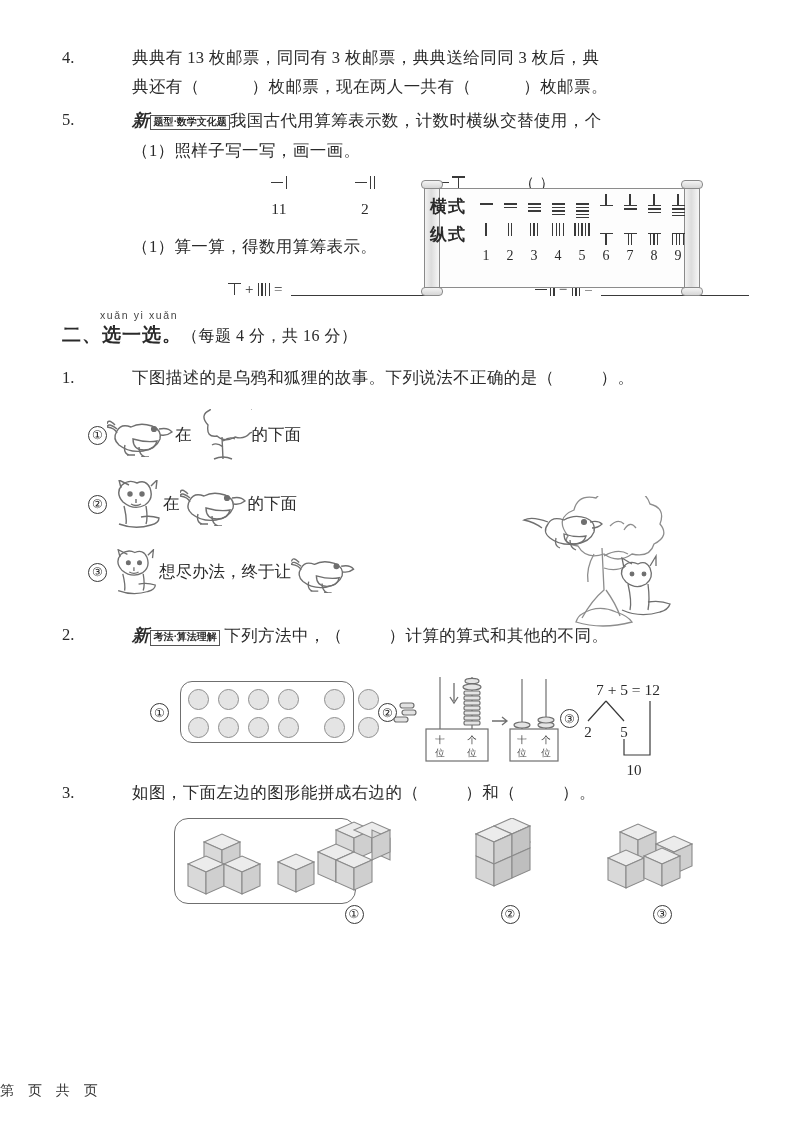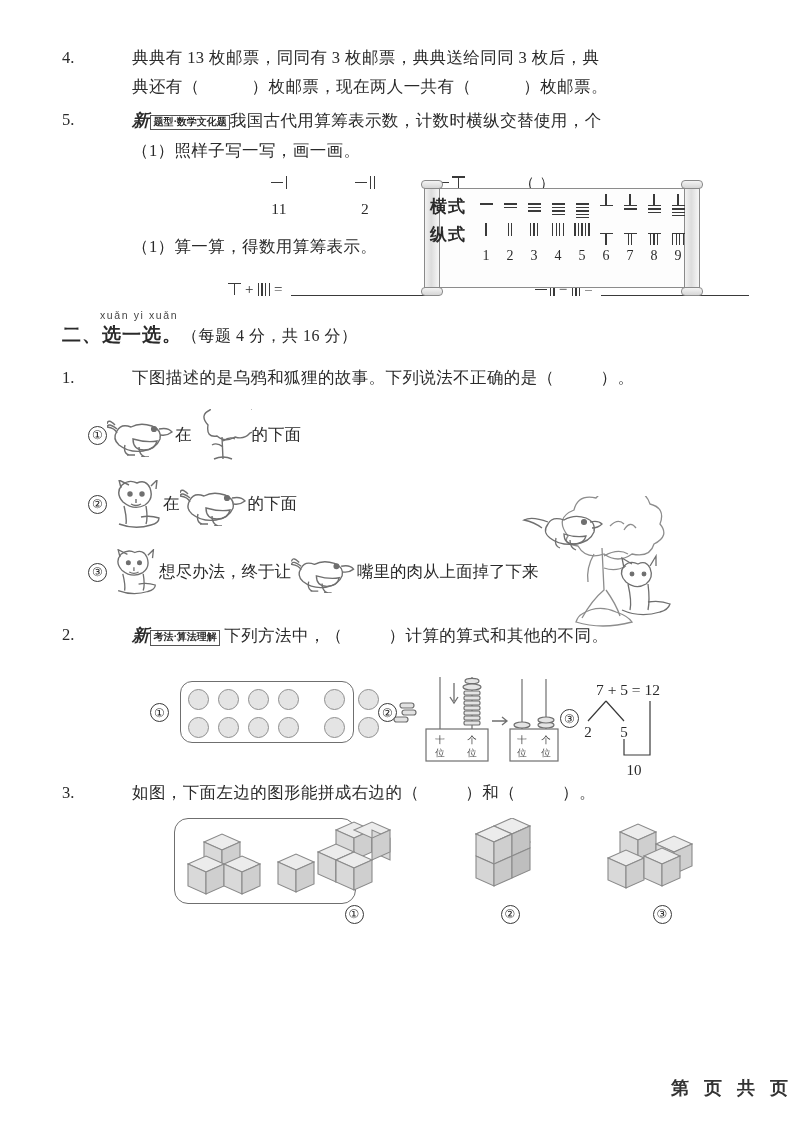--- a/index.html
+++ b/index.html
@@ -130,22 +130,22 @@
   
   .q3-figs { position: relative; height: 128px; margin-top: 4px; }
   .q3-box {
     position: absolute; left: 112px; top: 6px; width: 182px; height: 86px;
     border: 1.3px solid #6f6f6f; border-radius: 14px;
   }
   .opt-cap { position: absolute; text-align: center; width: 24px; }
 
   
   .footer {
-    position: absolute; left: 0; right: 0; bottom: 22px; text-align: right;
-    font-size: 18px; font-weight: bold; letter-spacing: 5px;
+    position: absolute; left: 0; right: 0; bottom: 22px; text-align: left;
+    font-size: 14px; font-weight: normal; letter-spacing: 5px;
     font-family: "Liberation Sans", sans-serif; color: #333;
   }
 </style>
 </head>
 <body>
 
 <div class="page">
 
   <div class="q-row" style="margin-bottom:4px;">
     <div class="q-num">4.</div>
@@ -510,21 +510,20 @@
     <svg class="pic" width="66" height="42" viewBox="0 0 68 44">
       <g fill="none" stroke="#6f6f6f" stroke-width="1.4">
         <path d="M24 14 q-10 -4 -14 4 q-5 8 2 14 q10 8 24 6 q13 -2 17 -12 q2 -9 -8 -13 q-12 -4 -21 1z"></path>
         <path d="M10 16 q-9 -7 -10 -2 q8 1 10 6 M8 12 q-7 -7 -8 -1"></path>
         <path d="M52 16 q9 -2 13 3 q-5 4 -11 3"></path>
         <circle cx="47" cy="16" r="2.4" fill="#6f6f6f"></circle>
         <path d="M18 32 q-2 8 4 10 M32 34 q0 8 6 10 M20 42 h8 M34 44 h8"></path>
         <path d="M26 26 q14 4 24 2 q-2 9 -13 9 q-11 0 -11 -11z"></path>
       </g>
     </svg>
-    <span>嘴里的肉从上面掉了下来</span>
   </div>
 
   <div class="q-row" style="margin-top:22px;">
     <div class="q-num">2.</div>
     <div class="q-body">
       <span class="tag">
           <span class="tag-new">新</span>
           <span class="tag-box">考法·算法理解</span>
         </span>
       <span>下列方法中，（</span><span class="gap-s"></span><span>）计算的算式和其他的不同。</span>

